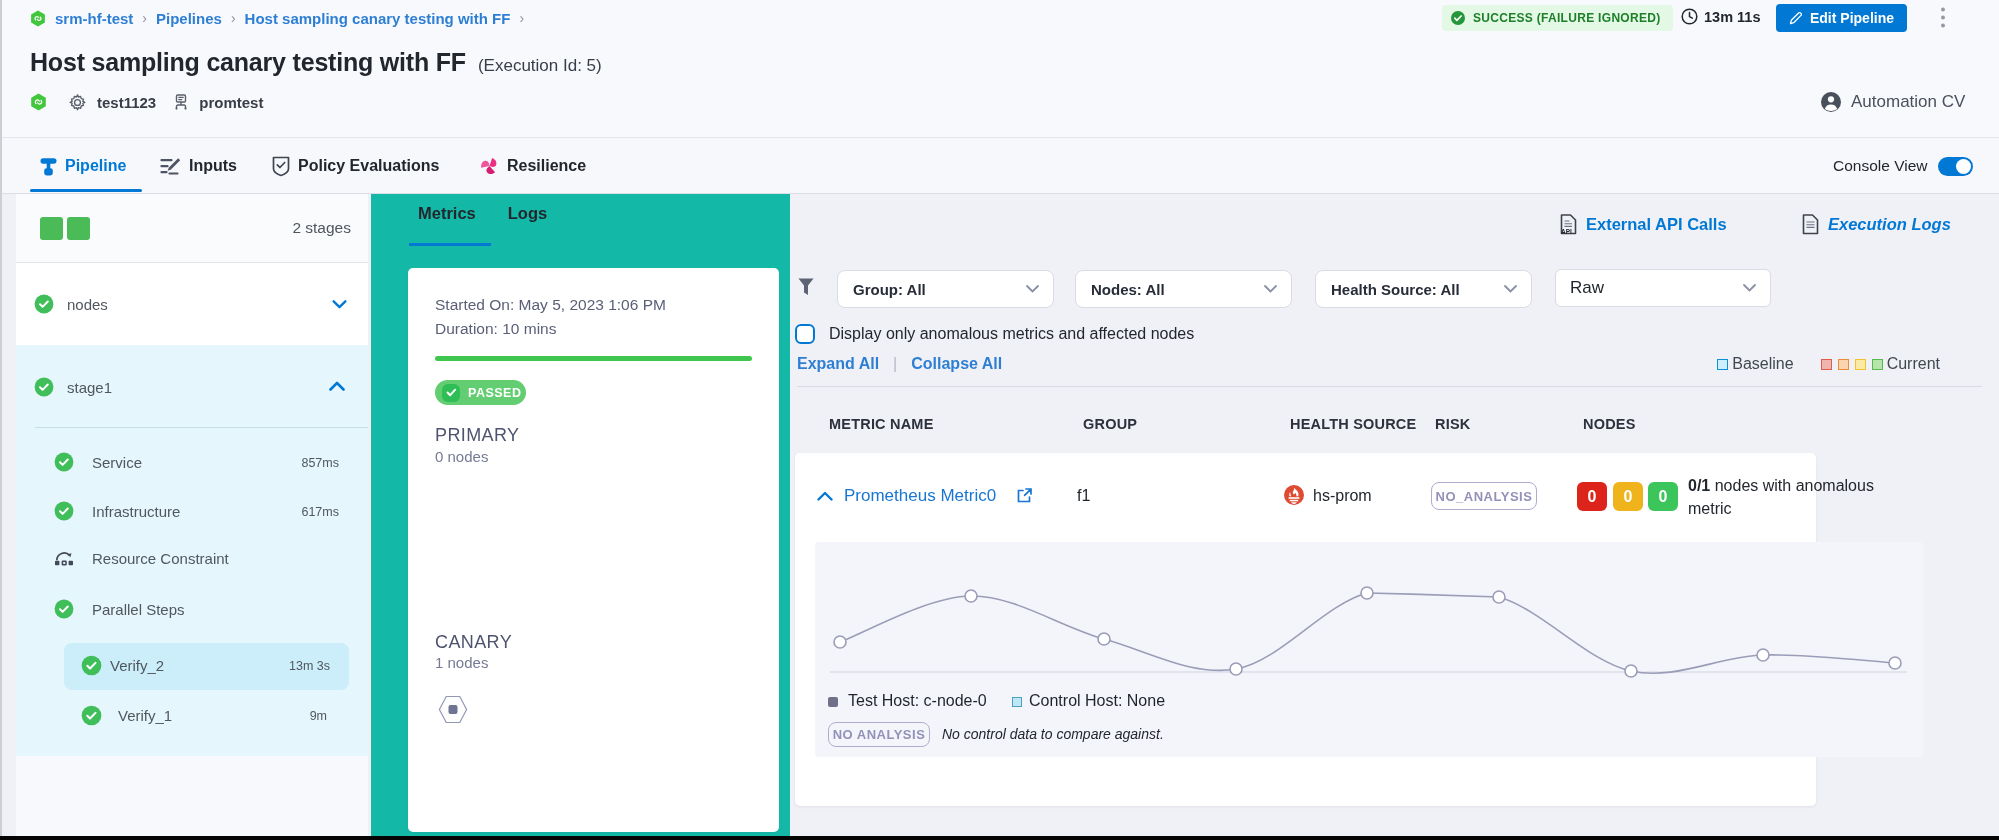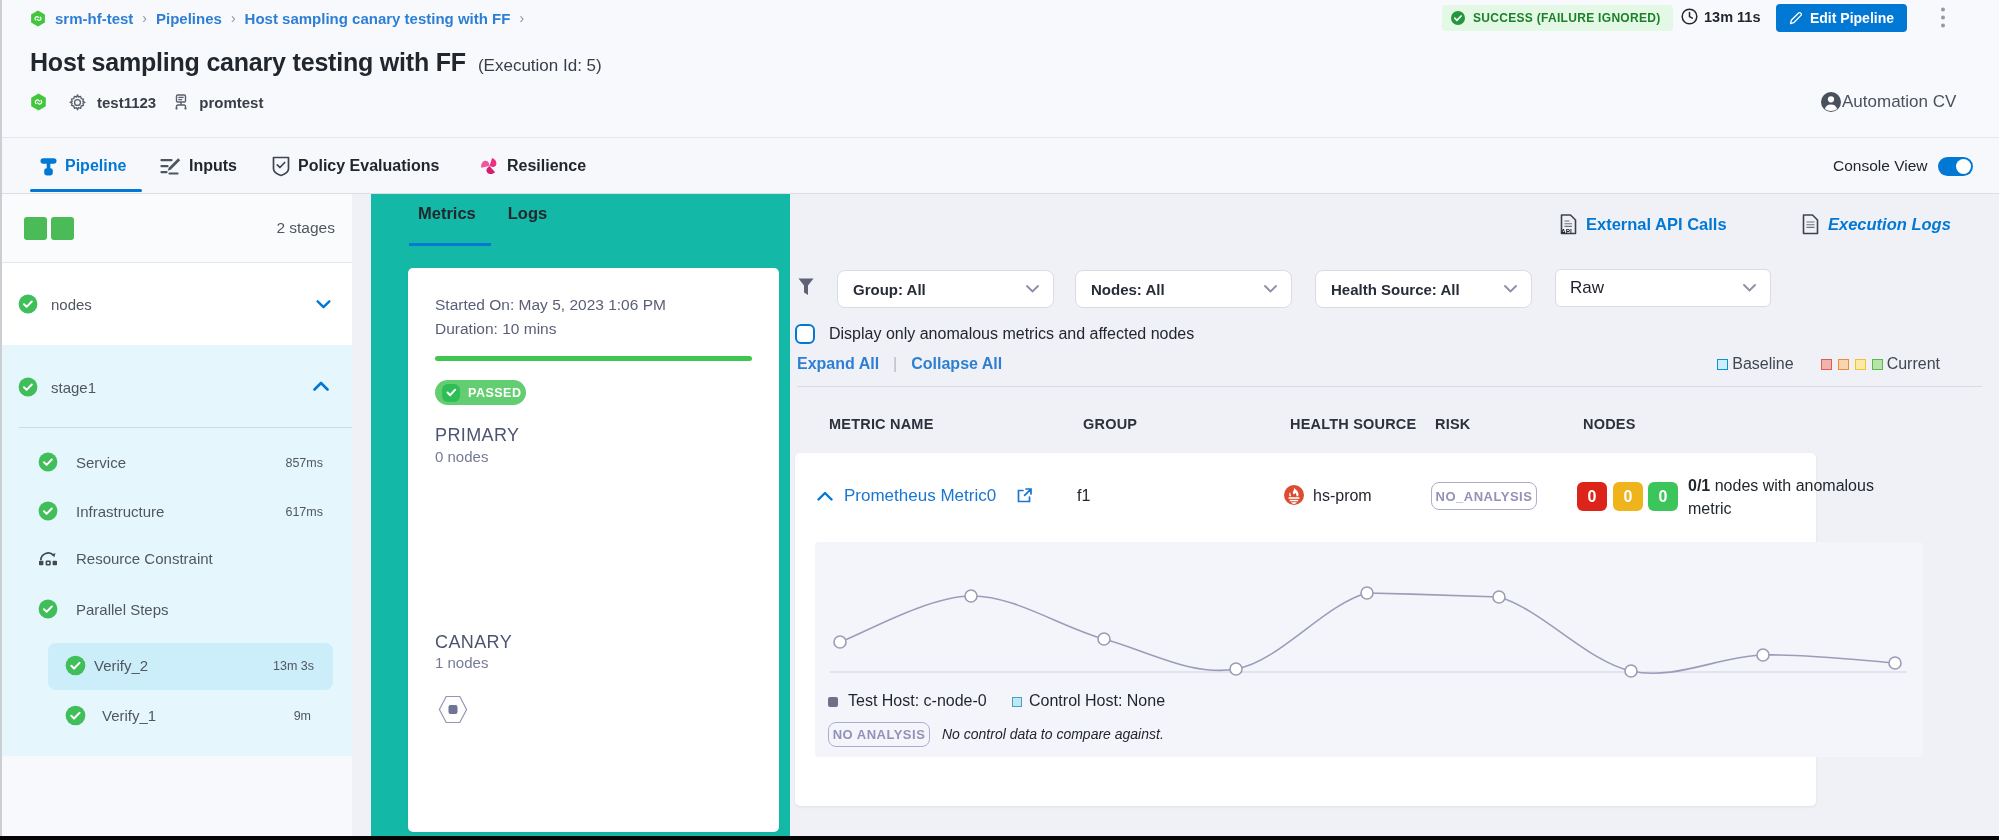--- a/index.html
+++ b/index.html
@@ -14,33 +14,33 @@
 #crumbs { left:30px; top:9px; height:18px; display:flex; align-items:center; font-size:15px; font-weight:600; color:#2e7fd4;justify-content:center; }
 #crumbs .sep { color:#8e93a4; margin:0 9px; font-weight:400; font-size:14px; }
 #title { left:30px; top:48px; font-size:25px; font-weight:700; color:#22272e; letter-spacing:-0.2px;}
 #title .exec { font-size:17px; font-weight:400; color:#383e48; margin-left:12px; letter-spacing:0;}
 #metarow { left:30px; top:90px; height:24px; display:flex; align-items:center; font-size:15px; font-weight:600; color:#383d47; }
 #succbadge { left:1442px; top:5px; height:26px; background:#e3f8e5; border-radius:4px; display:flex; align-items:center; padding:0 12px 0 8px; gap:7px; }
 #succbadge span { font-size:12px; font-weight:700; color:#1d8029; letter-spacing:0.3px; }
 #duration { left:1681px; top:8px; display:flex; align-items:center; gap:6px; font-size:14.5px; font-weight:700; color:#22272e; }
 #editbtn { left:1776px; top:4px; width:131px; height:28px; background:#0278d5; border-radius:4px; display:flex; align-items:center; justify-content:center; gap:7px; color:#fff; font-size:14px; font-weight:600; }
 #kebab { left:1941px; top:7px; }
-#autocv { left:1820px; top:91px; display:flex; align-items:center; font-size:17px; color:#4a505c; }
+#autocv { left:1820px; top:91px; display:flex; align-items:center; gap:9px; font-size:17px; color:#4a505c; }
 
 
 #tabbar { left:0; top:137px; width:1999px; height:57px; background:#f7f8fb; border-top:1px solid #e4e6ec; border-bottom:1px solid #dcdee6; }
 .tab { position:absolute; top:0; height:56px; display:flex; align-items:center; gap:8px; font-size:16px; font-weight:600; color:#22272e; }
 #tab-pipeline { left:40px; color:#0278d5; }
 #tab-underline { position:absolute; left:30px; top:51px; width:112px; height:3px; background:#0278d5; border-radius:2px;}
 #consoleview { position:absolute; left:1833px; top:0; height:56px; display:flex; align-items:center; gap:10px; font-size:15.5px; color:#22272e; }
 #toggle { width:35px; height:19px; background:#0278d5; border-radius:10px; position:relative; }
 #toggle::after { content:""; position:absolute; right:2px; top:2px; width:15px; height:15px; background:#fff; border-radius:50%; }
 
 
-#sidebar { left:0; top:194px; width:352px; height:646px; background:#fff; border-right:1px solid #e3e5eb;padding-left:40px; }
+#sidebar { left:16px; top:194px; width:352px; height:646px; background:#fff; border-right:1px solid #e3e5eb;padding-left:40px; }
 #sb-head { position:absolute; left:0; top:0; width:352px; height:69px; background:#fafbfd; border-bottom:1px solid #e3e5eb; }
 .gsq { position:absolute; top:23px; width:23px; height:23px; background:#4abb57; border-radius:3px; }
 #sb-stages { position:absolute; right:17px; top:25px; font-size:15.5px; color:#51575f; }
 #row-http { position:absolute; left:0; top:69px; width:352px; height:82px; background:#fff; }
 #sect-stage { position:absolute; left:0; top:151px; width:352px; height:411px; background:#e6f6fd; }
 #sect-below { position:absolute; left:0; top:562px; width:352px; height:84px; background:#f8f9fc; }
 .sbrow { position:absolute; display:flex; align-items:center; font-size:15px; color:#51575f; }
 .dur { position:absolute; font-size:12.5px; color:#51575f; }
 #vrow2 { position:absolute; left:48px; top:298px; width:285px; height:47px; background:#cbeefa; border-radius:8px; }
 

